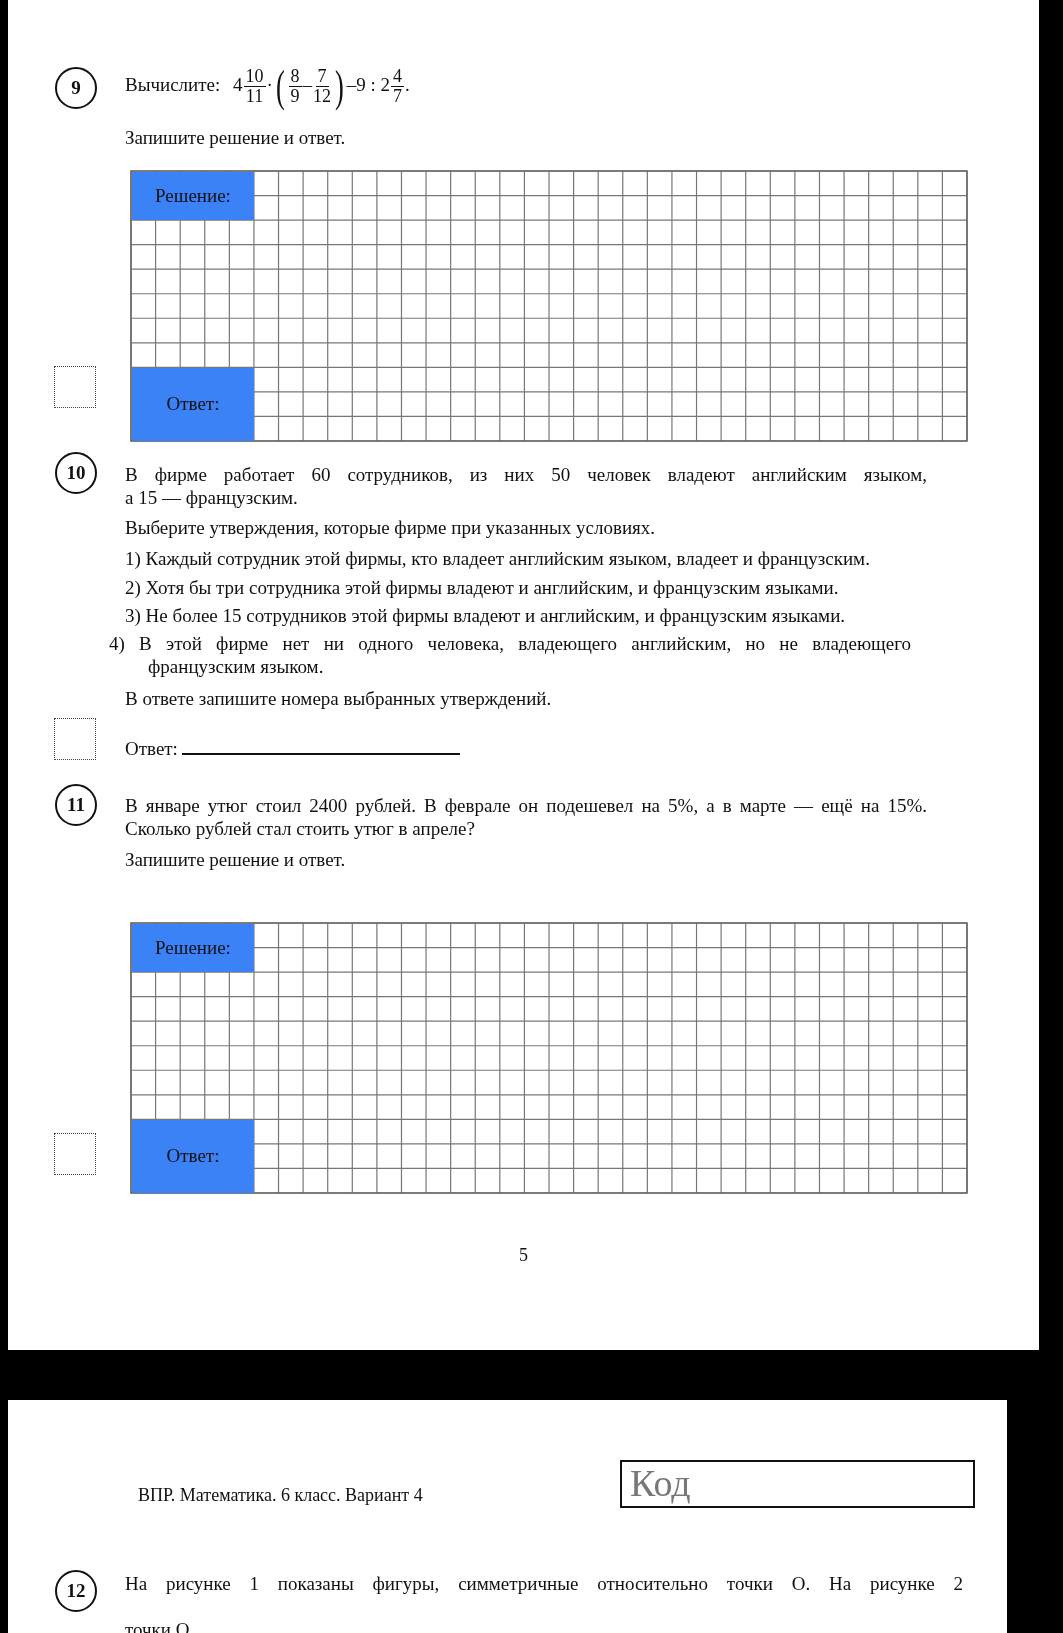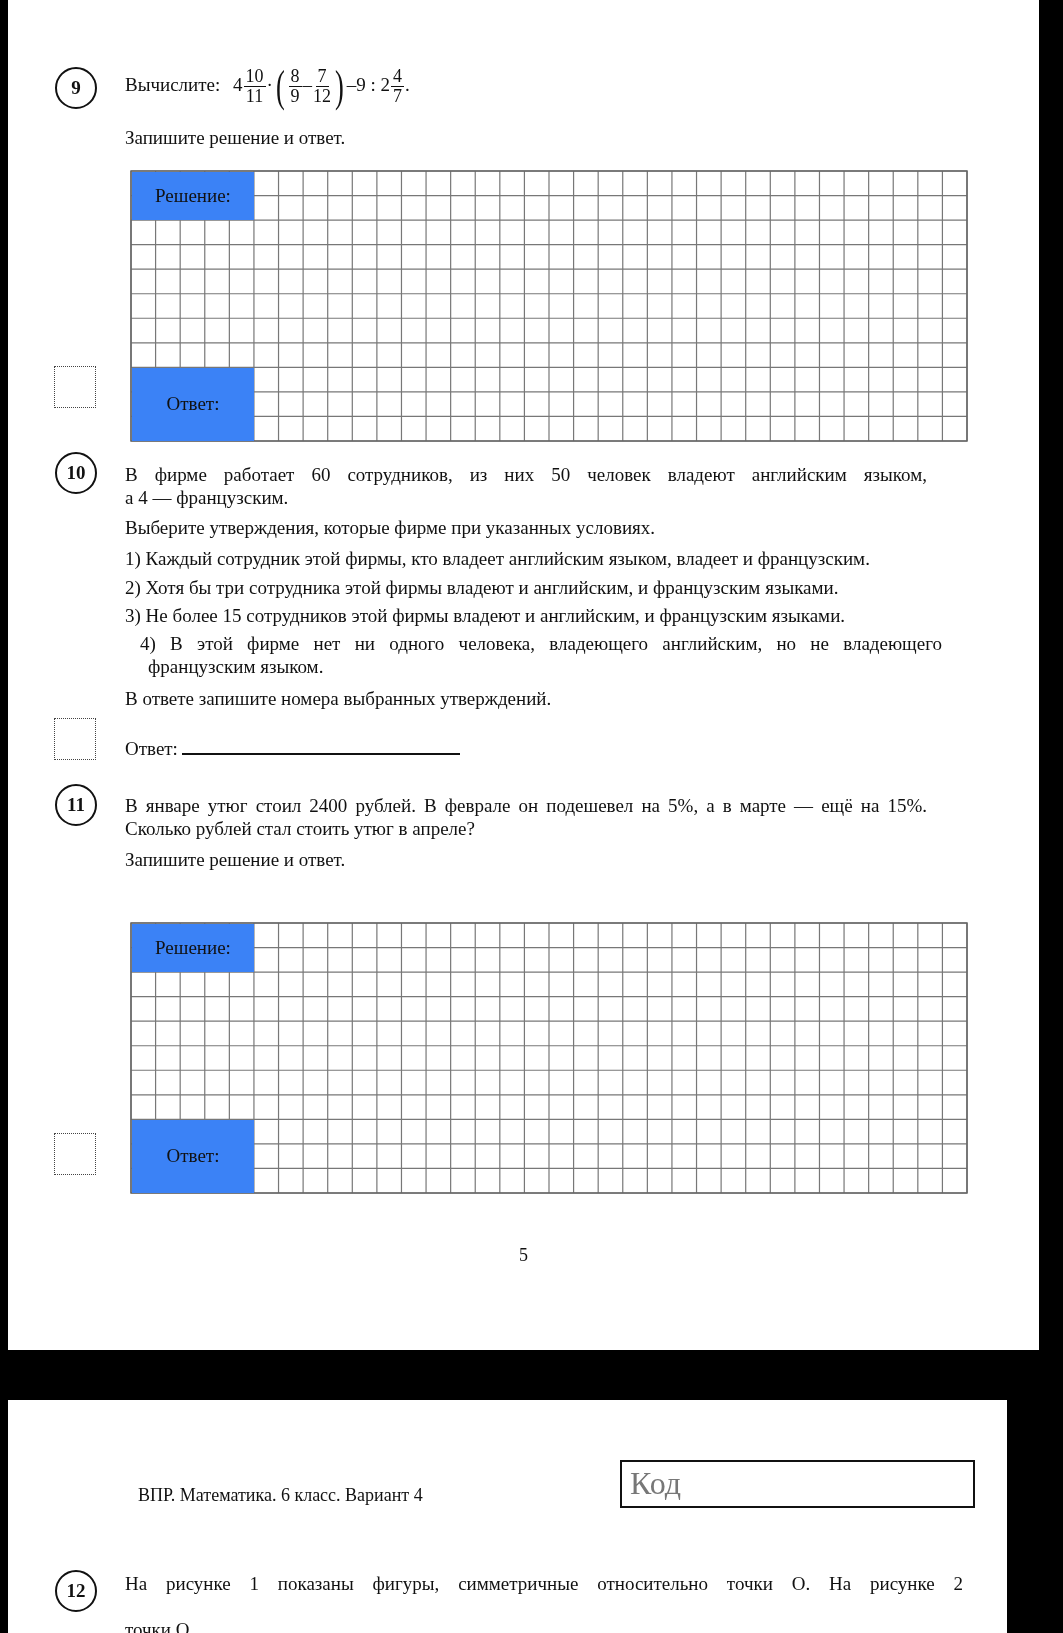--- a/index.html
+++ b/index.html
@@ -13,21 +13,21 @@
   .txt { position:absolute; font-size:19px; line-height:23px; }
   .just { text-align:justify; text-align-last:justify; }
   .frac { display:inline-flex; flex-direction:column; align-items:center; vertical-align:middle; font-size:18px; line-height:19px; margin:0 1px; }
   .frac .num { border-bottom:1px solid #111; padding:0 2px; }
   .paren { font-size:44px; line-height:40px; vertical-align:middle; font-weight:100; transform:scaleX(0.6); display:inline-block; }
   .score { position:absolute; width:42px; height:42px; border:1px dotted #444; box-sizing:border-box; }
   .grid { position:absolute; }
   .grid svg { position:absolute; left:0; top:0; }
   .glabel { position:absolute; font-size:19px; background:#3b82f6; display:flex; align-items:center; justify-content:center; }
   .ansline { display:inline-block; width:278px; border-bottom:2px solid #111; height:20px; vertical-align:baseline; margin-left:4px; }
-  .kod { position:absolute; border:2px solid #111; box-sizing:border-box; font-size:32px; color:#777; padding-left:8px; line-height:42px; }
+  .kod { position:absolute; border:2px solid #111; box-sizing:border-box; font-size:38px; color:#777; padding-left:8px; line-height:42px; }
   .pagenum { position:absolute; font-size:18px; }
 </style>
 </head>
 <body>
 
 <div class="page" id="page1">
 
   <div class="qnum" style="left:47px;top:67px;">
     <span>9</span>
   </div>
@@ -102,26 +102,26 @@
       </svg>
     <div class="glabel" style="left: 2px; top: 1.8px; width: 121.941px; height: 48.0909px;">Решение:</div>
     <div class="glabel" style="left: 2px; width: 121.941px; height: 72.6364px; top: 198.164px;">Ответ:</div>
   </div>
   <div class="score" style="left:46px;top:366px;"></div>
 
   <div class="qnum" style="left:47px;top:452px;">
     <span>10</span>
   </div>
   <div class="txt just" style="left:117px;top:463px;width:802px;">В фирме работает 60 сотрудников, из них 50 человек владеют английским языком,</div>
-  <div class="txt" style="left:117px;top:486px;">а 4 — французским.</div>
+  <div class="txt" style="left:117px;top:486px;">а 15 — французским.</div>
   <div class="txt" style="left:117px;top:516px;">Выберите утверждения, которые фирме при указанных условиях.</div>
   <div class="txt" style="left:117px;top:547px;">1) Каждый сотрудник этой фирмы, кто владеет английским языком, владеет и французским.</div>
   <div class="txt" style="left:117px;top:576px;">2) Хотя бы три сотрудника этой фирмы владеют и английским, и французским языками.</div>
   <div class="txt" style="left:117px;top:604px;">3) Не более 15 сотрудников этой фирмы владеют и английским, и французским языками.</div>
-  <div class="txt just" style="left:132px;top:632px;width:802px;">4) В этой фирме нет ни одного человека, владеющего английским, но не владеющего</div>
+  <div class="txt just" style="left:101px;top:632px;width:802px;">4) В этой фирме нет ни одного человека, владеющего английским, но не владеющего</div>
   <div class="txt" style="left:140px;top:655px;">французским языком.</div>
   <div class="txt" style="left:117px;top:687px;">В ответе запишите номера выбранных утверждений.</div>
   <div class="score" style="left:46px;top:718px;"></div>
   <div class="txt" style="left:117px;top:733px;">
     <span>Ответ:</span><span class="ansline"></span>
   </div>
 
   <div class="qnum" style="left:47px;top:784px;">
     <span>11</span>
   </div>

